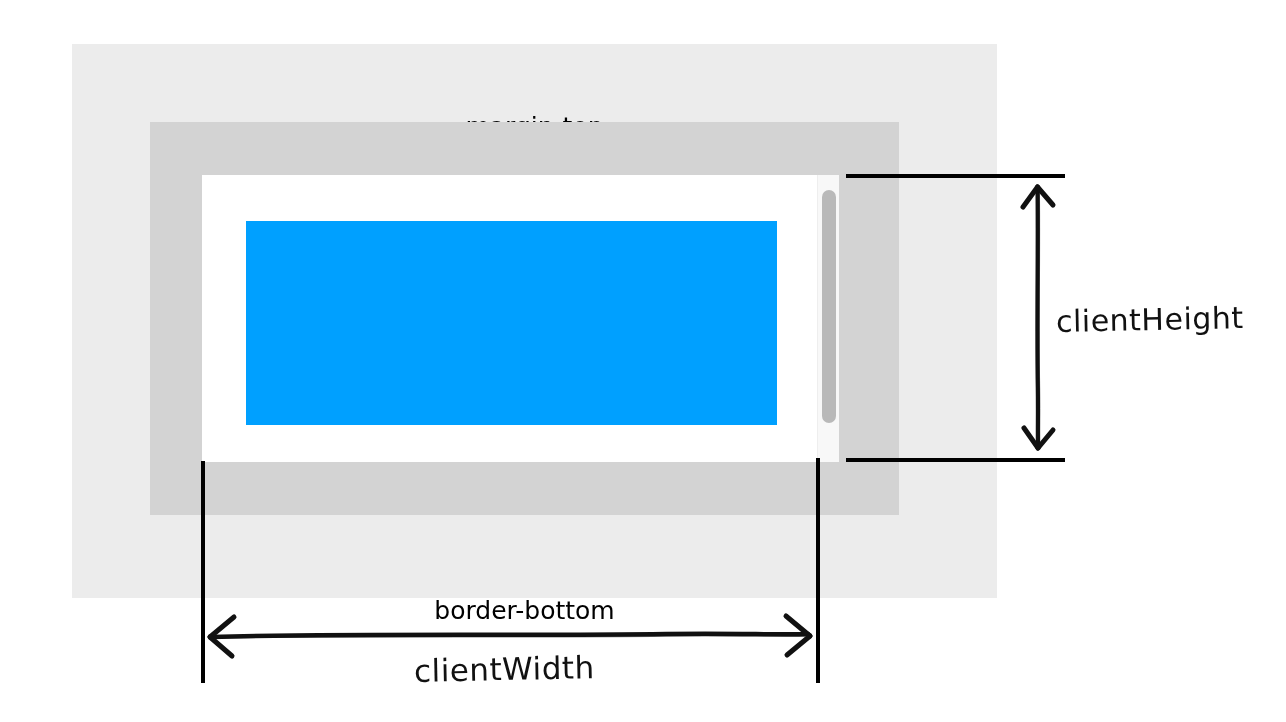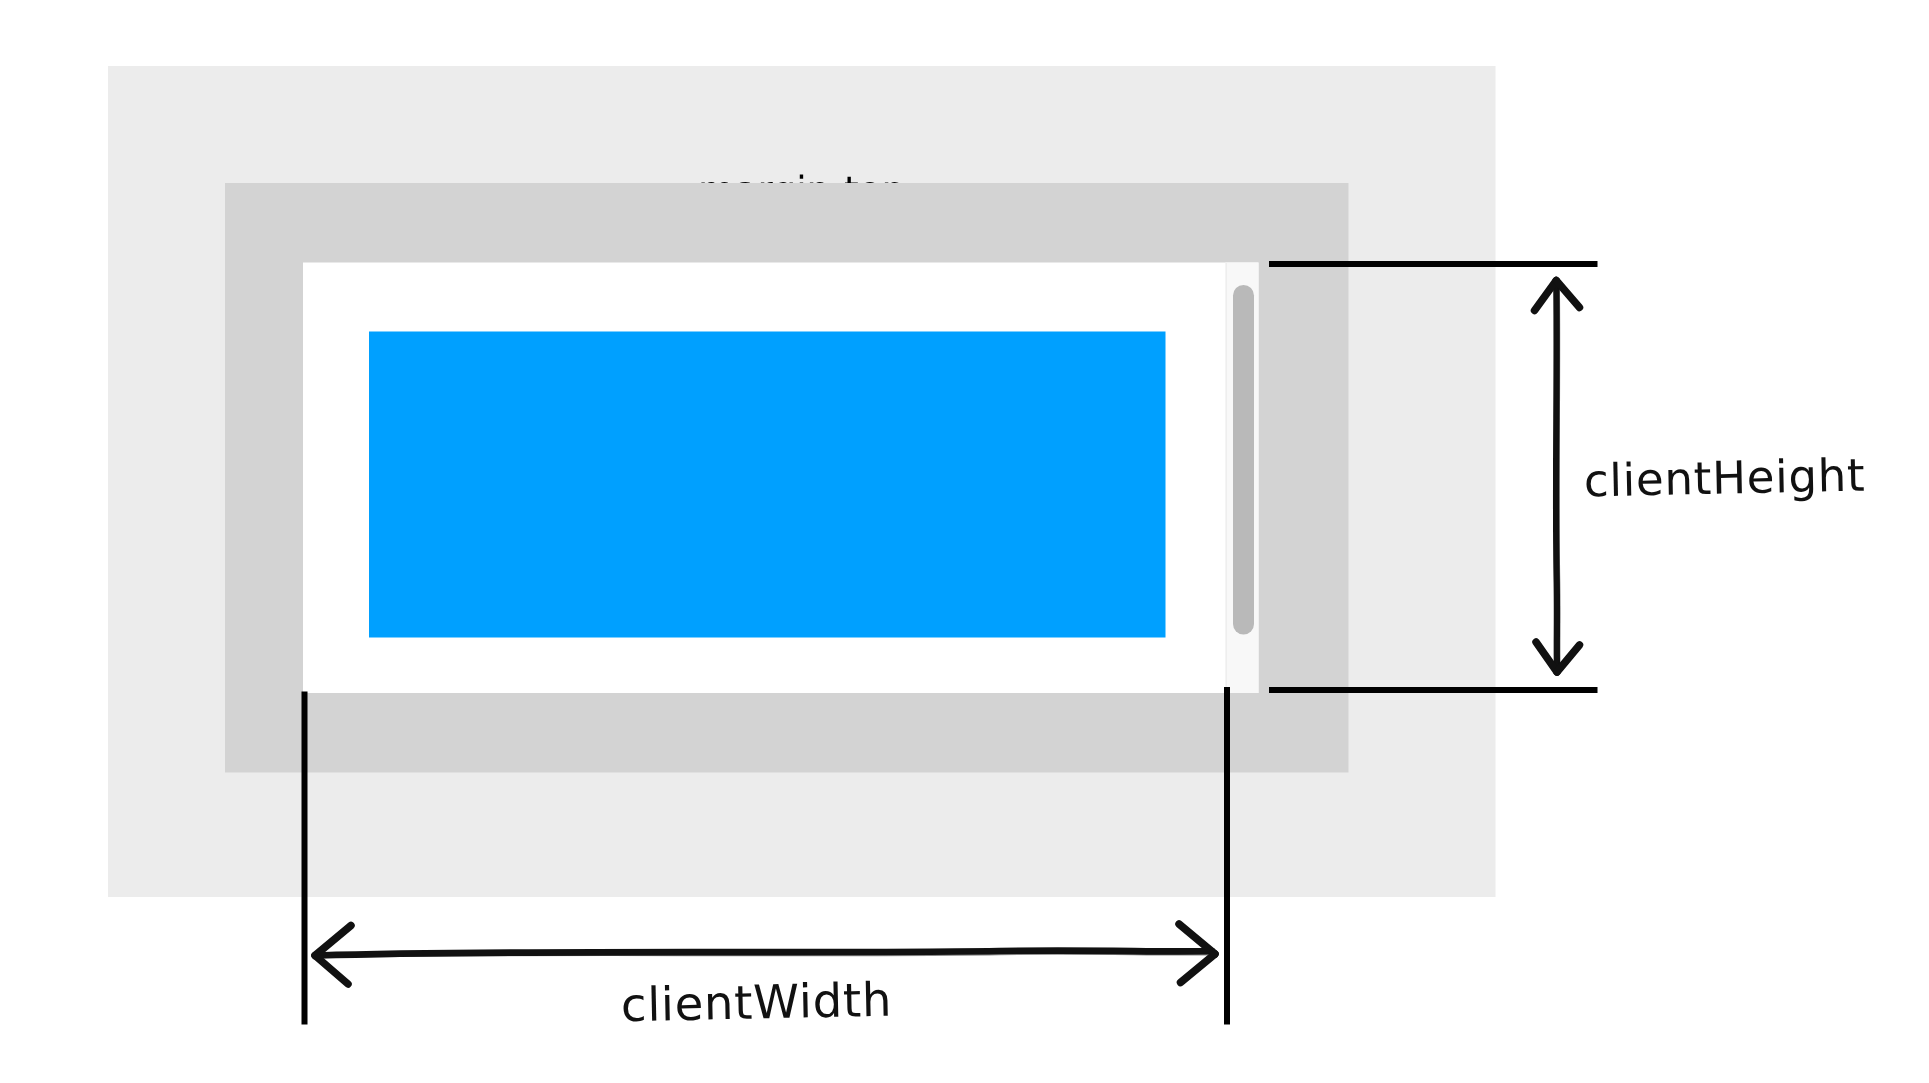--- a/index.html
+++ b/index.html
@@ -133,20 +133,21 @@
 <body>
 
 <div id="stage">
 
   <div class="margin-box">
     <div class="layer-label lbl-margin-top">margin-top</div>
   </div>
 
   <div class="border-box">
     <div class="layer-label lbl-border-top">border-top</div>
+    <div class="layer-label lbl-border-bot">border-bottom</div>
   </div>
 
   <div class="padding-box">
     <div class="layer-label lbl-padding-top">padding-top</div>
   </div>
 
   <div class="content-box"></div>
 
   <div class="scroll-track">
     <div class="scroll-thumb"></div>

